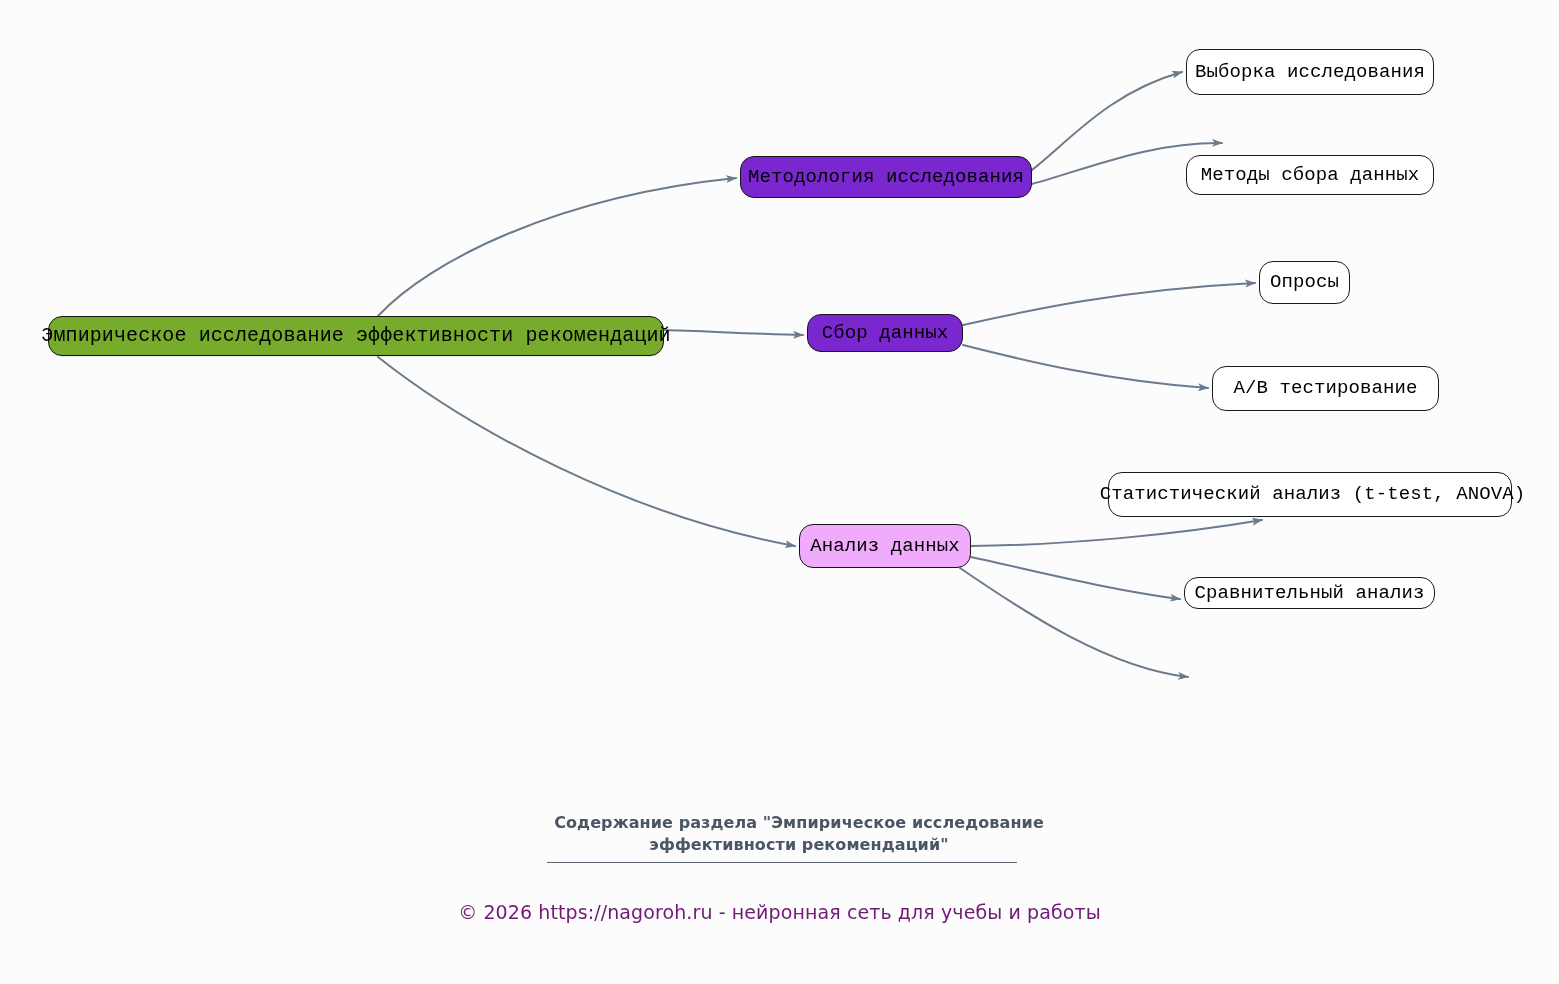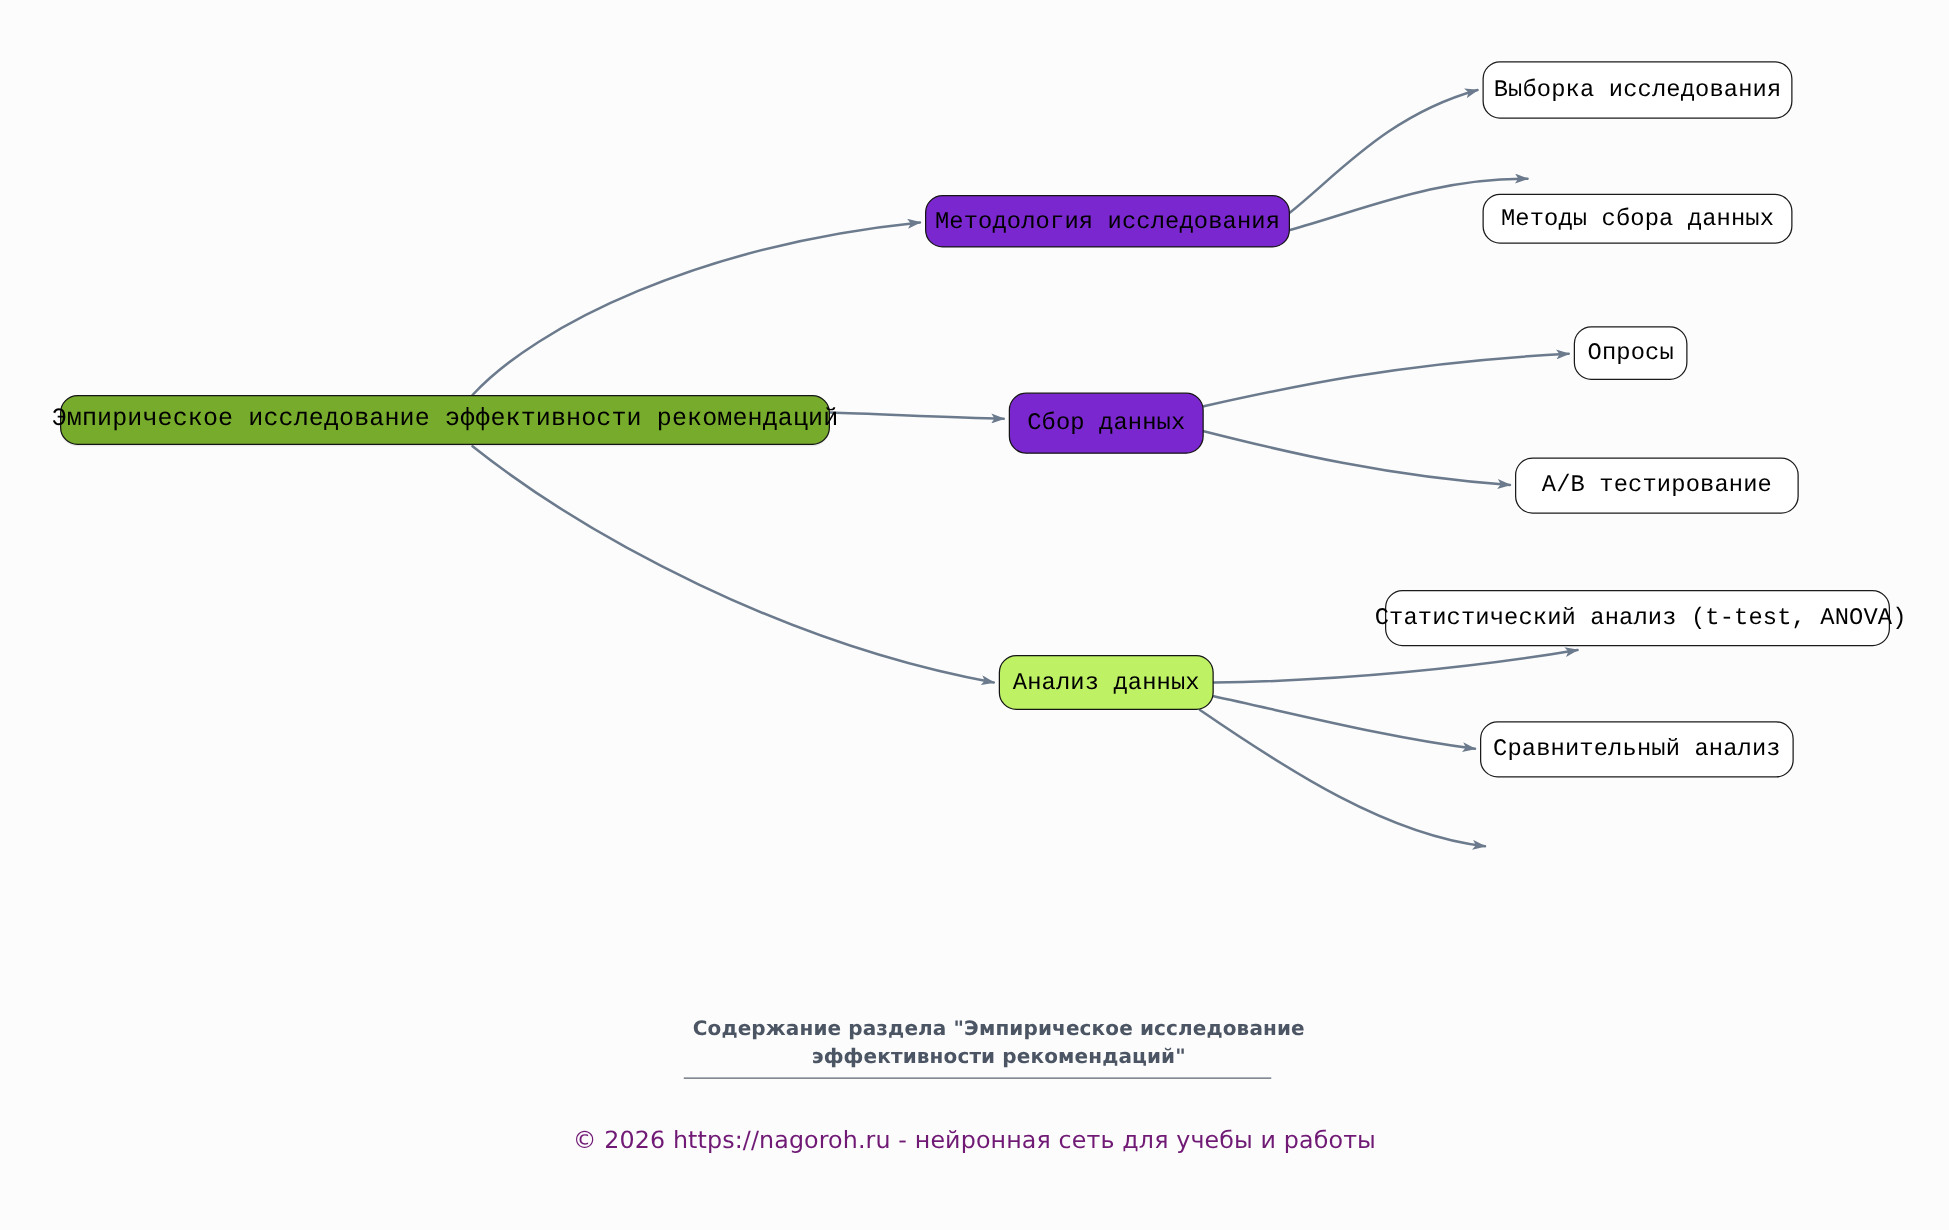--- a/index.html
+++ b/index.html
@@ -133,41 +133,41 @@
   </div>
 
   <div class="node leaf" style="left: 1186px; top: 49px; width: 248px; height: 46px; background: rgb(255, 255, 255);">
     <span>Выборка исследования</span>
   </div>
 
   <div class="node leaf" style="left: 1186px; top: 155px; width: 248px; height: 40px; background: rgb(255, 255, 255);">
     <span>Методы сбора данных</span>
   </div>
 
-  <div class="node branch" style="left: 807px; top: 314px; width: 156px; height: 49px; background: rgb(123, 39, 207);">
+  <div class="node branch" style="left: 807px; top: 314px; width: 156px; height: 38px; background: rgb(123, 39, 207);">
     <span>Сбор данных</span>
   </div>
 
   <div class="node leaf" style="left: 1259px; top: 261px; width: 91px; height: 43px; background: rgb(255, 255, 255);">
     <span>Опросы</span>
   </div>
 
   <div class="node leaf" style="left: 1212px; top: 366px; width: 227px; height: 45px; background: rgb(255, 255, 255);">
     <span>A/B тестирование</span>
   </div>
 
-  <div class="node branch" style="left: 799px; top: 524px; width: 172px; height: 44px; background: #bef264;">
+  <div class="node branch" style="left: 799px; top: 524px; width: 172px; height: 44px; background: #f0abfc;">
     <span>Анализ данных</span>
   </div>
 
   <div class="node leaf" style="left: 1108px; top: 472px; width: 404px; height: 45px; background: rgb(255, 255, 255); padding-left: 21px;">
     <span>Статистический анализ (t-test, ANOVA)</span>
   </div>
 
-  <div class="node leaf" style="left: 1184px; top: 577px; width: 251px; height: 45px; background: rgb(255, 255, 255);">
+  <div class="node leaf" style="left: 1184px; top: 577px; width: 251px; height: 32px; background: rgb(255, 255, 255);">
     <span>Сравнительный анализ</span>
   </div>
 
 
   <div class="caption" style="left: 489px; top: 812px; width: 620px; color: rgb(75, 85, 99);">
     <div>Содержание раздела "Эмпирическое исследование</div>
     <div>эффективности рекомендаций"</div>
   </div>
 
   <div class="caption-rule" style="left:547px; top:862px; width:470px;"></div>

